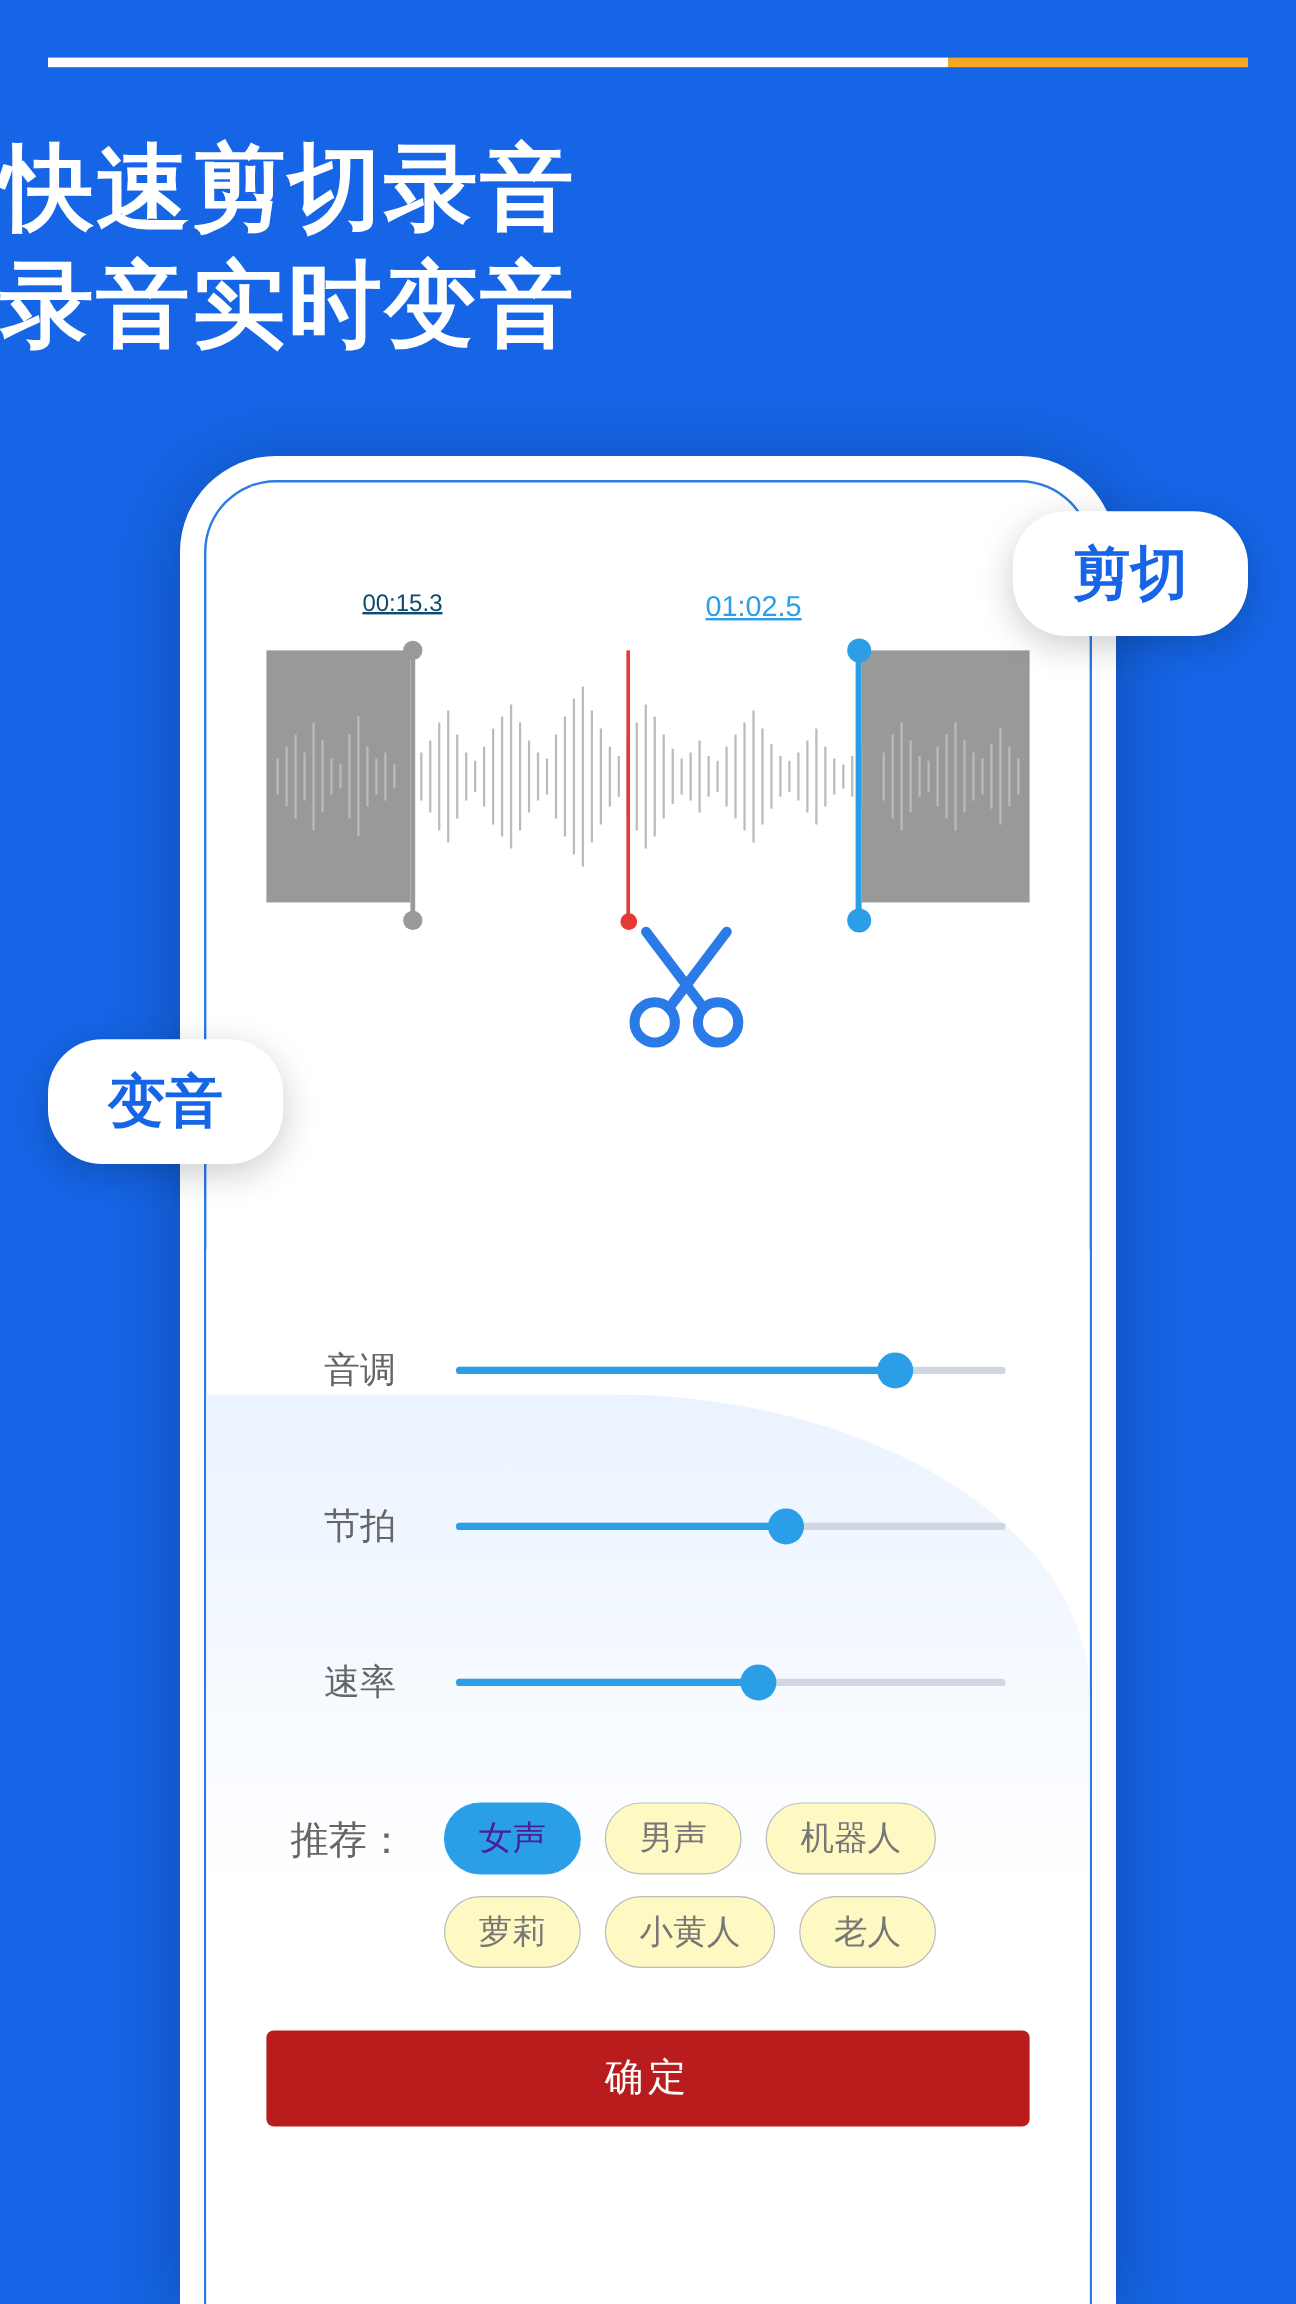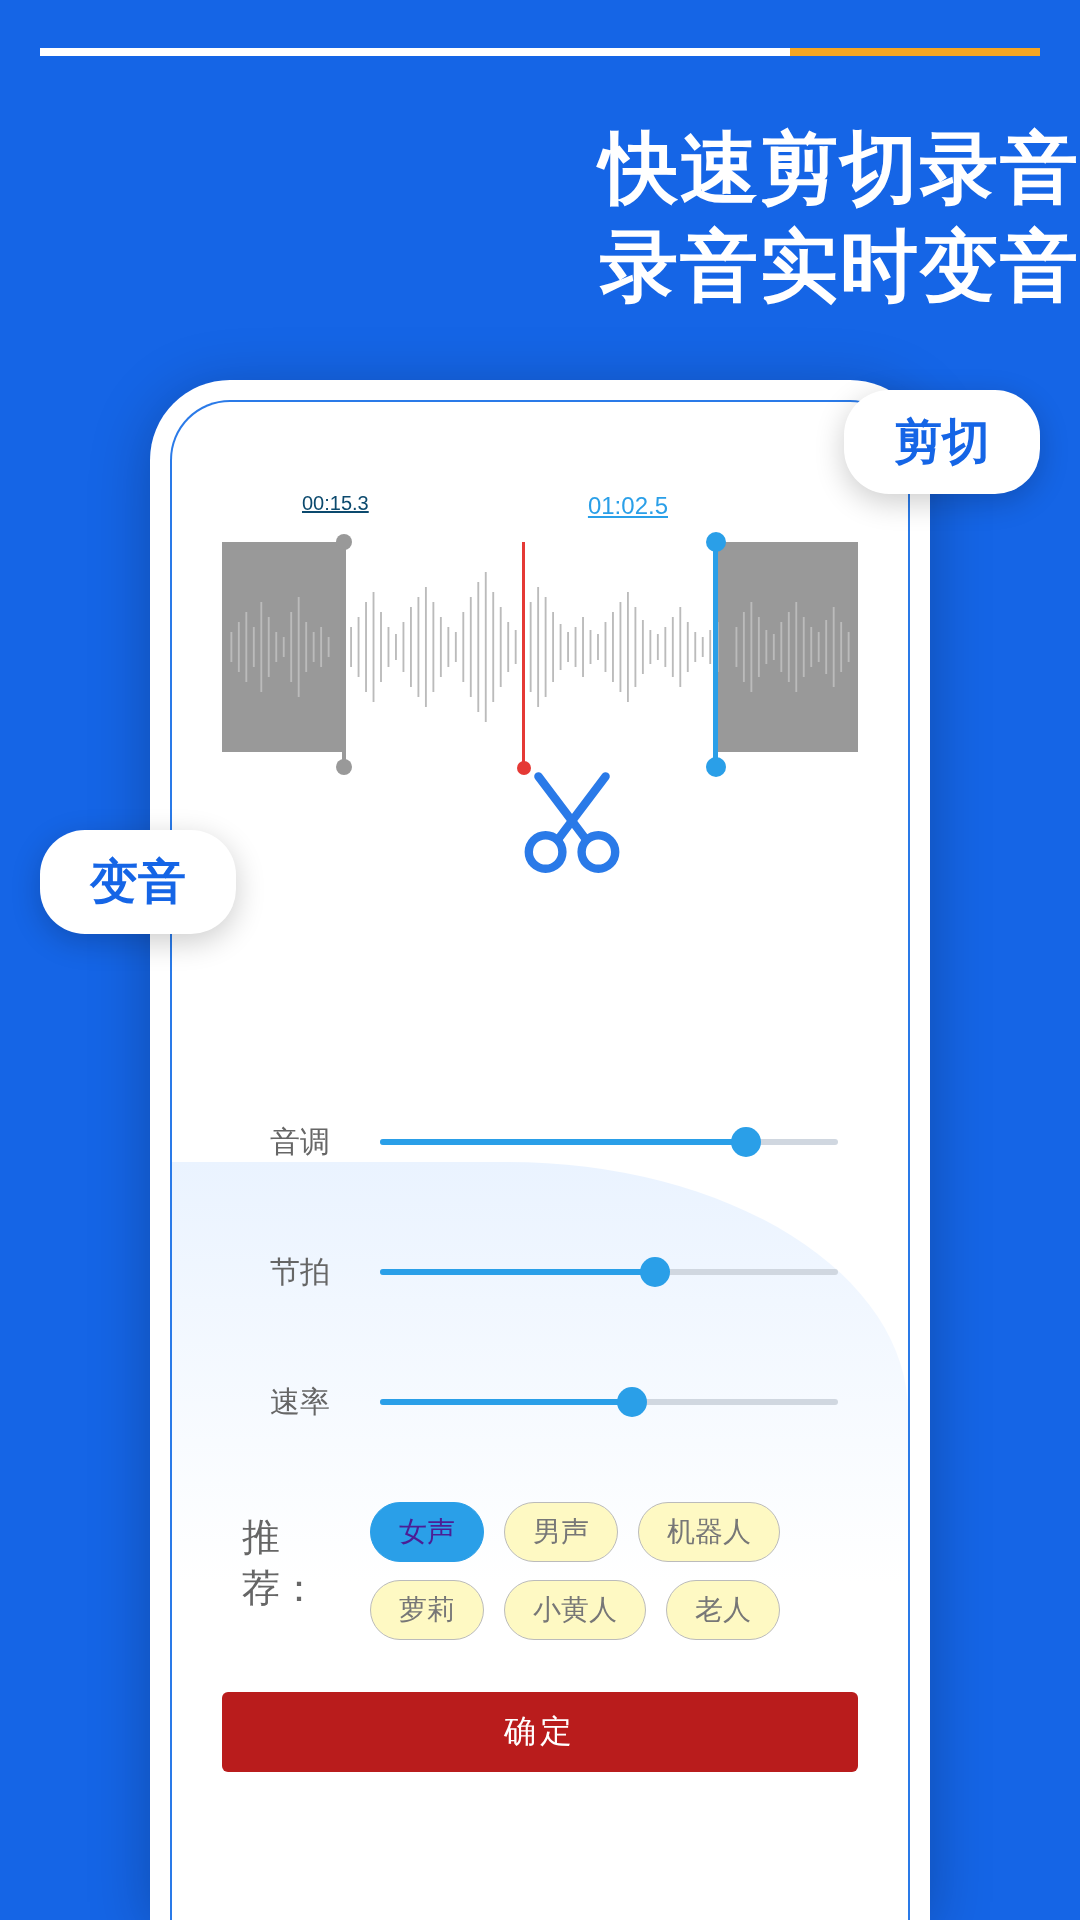--- a/index.html
+++ b/index.html
@@ -2,26 +2,26 @@
 <html><head>
   <meta charset="utf-8">
   <style>
     * { margin: 0; padding: 0; box-sizing: border-box; }
     body { font-family: -apple-system, "PingFang SC", "Microsoft YaHei", sans-serif; background: #1565e6; width: 1080px; height: 1920px; overflow: hidden; position: relative; }
     
     .progress-bar { position: absolute; top: 48px; left: 40px; right: 40px; height: 8px; display: flex; }
     .progress-white { background: #fff; flex: 1; }
     .progress-yellow { background: #f5a623; width: 250px; }
     
-    .headline { position: absolute; top: 120px; left: 0; right: 0; text-align: right; color: #fff; font-size: 78px; font-weight: 800; line-height: 1.25; letter-spacing: 2px; }
+    .headline { position: absolute; top: 108px; left: 0; right: 0; text-align: left; color: #fff; font-size: 78px; font-weight: 800; line-height: 1.25; letter-spacing: 2px; }
     
     .phone-frame { position: absolute; top: 380px; left: 150px; width: 780px; height: 1540px; background: #fff; border-radius: 80px 80px 0 0; box-shadow: 0 10px 60px rgba(0,0,0,0.25); overflow: hidden; }
     .phone-inner { position: absolute; top: 20px; left: 20px; right: 20px; bottom: 0; border: 2px solid #2a7ae8; border-bottom: none; border-radius: 60px 60px 0 0; }
     
-    .badge { position: absolute; background: #fff; border-radius: 45px; padding: 20px 50px; font-size: 48px; font-weight: 800; color: #1565e6; box-shadow: 0 8px 30px rgba(0,0,0,0.2); z-index: 10; }
+    .badge { position: absolute; background: #fff; border-radius: 45px; padding: 20px 50px; font-size: 48px; font-weight: 800; color: #1565e6; box-shadow: 0 8px 30px rgba(0,0,0,0.2); z-index: 10; margin-top: 36px; }
     .badge-cut { top: 390px; right: 40px; }
     .badge-voice { top: 830px; left: 40px; }
     
     
     .cut-section { position: absolute; top: 90px; left: 50px; right: 50px; height: 380px; }
     .time-left { position: absolute; top: 0; left: 80px; font-size: 20px; color: #0c4a6e; text-decoration: underline; }
     .time-right { position: absolute; top: 0; right: 190px; font-size: 24px; color: #2a9fe8; text-decoration: underline; }
     
     .wave-area { position: absolute; top: 50px; left: 0; right: 0; height: 210px; }
     .wave-block-left { position: absolute; top: 0; left: 0; width: 120px; height: 210px; background: #999; }
@@ -49,21 +49,21 @@
     .slider-row { position: absolute; left: 70px; right: 70px; height: 60px; display: flex; align-items: center; }
     .slider-row.pitch { top: 70px; }
     .slider-row.tempo { top: 200px; }
     .slider-row.speed { top: 330px; }
     .slider-label { width: 110px; font-size: 30px; color: #666; margin-left: 28px; }
     .slider-track { flex: 1; position: relative; height: 6px; background: #d0d7e0; border-radius: 3px; }
     .slider-fill { position: absolute; left: 0; top: 0; height: 6px; background: #2a9fe8; border-radius: 3px; }
     .slider-thumb { position: absolute; top: -12px; width: 30px; height: 30px; background: #2a9fe8; border-radius: 50%; transform: translateX(-15px); }
     
     .preset-row { position: absolute; top: 460px; left: 70px; right: 50px; display: flex; flex-wrap: wrap; gap: 18px; align-items: flex-start; }
-    .preset-label { width: 110px; font-size: 38px; color: #666; padding-top: 10px; }
+    .preset-label { width: 110px; font-size: 32px; color: #666; padding-top: 10px; }
     .preset-pills { flex: 1; display: flex; flex-wrap: wrap; gap: 18px 20px; }
     .pill { padding: 10px 28px; border-radius: 30px; font-size: 28px; border: 1.5px solid #bbb; color: #777; background: #fef9c3; }
     .pill.active { background: #2a9fe8; border-color: #2a9fe8; color: #4c1d95; }
     
     .confirm-btn { position: absolute; left: 50px; right: 50px; top: 650px; height: 80px; background: #b91c1c; color: #fff; border-radius: 6px; font-size: 32px; display: flex; align-items: center; justify-content: center; letter-spacing: 4px; }
   </style>
 </head>
 <body>
 
 <div class="progress-bar">

